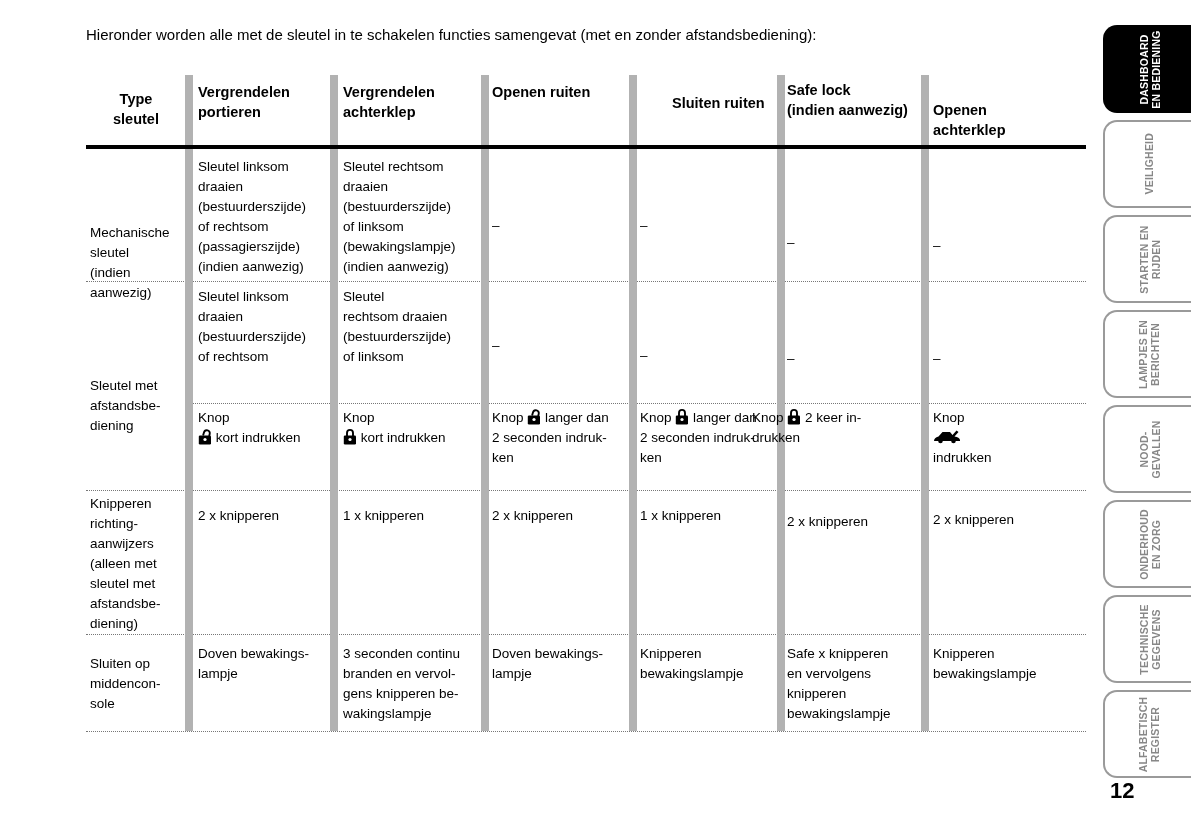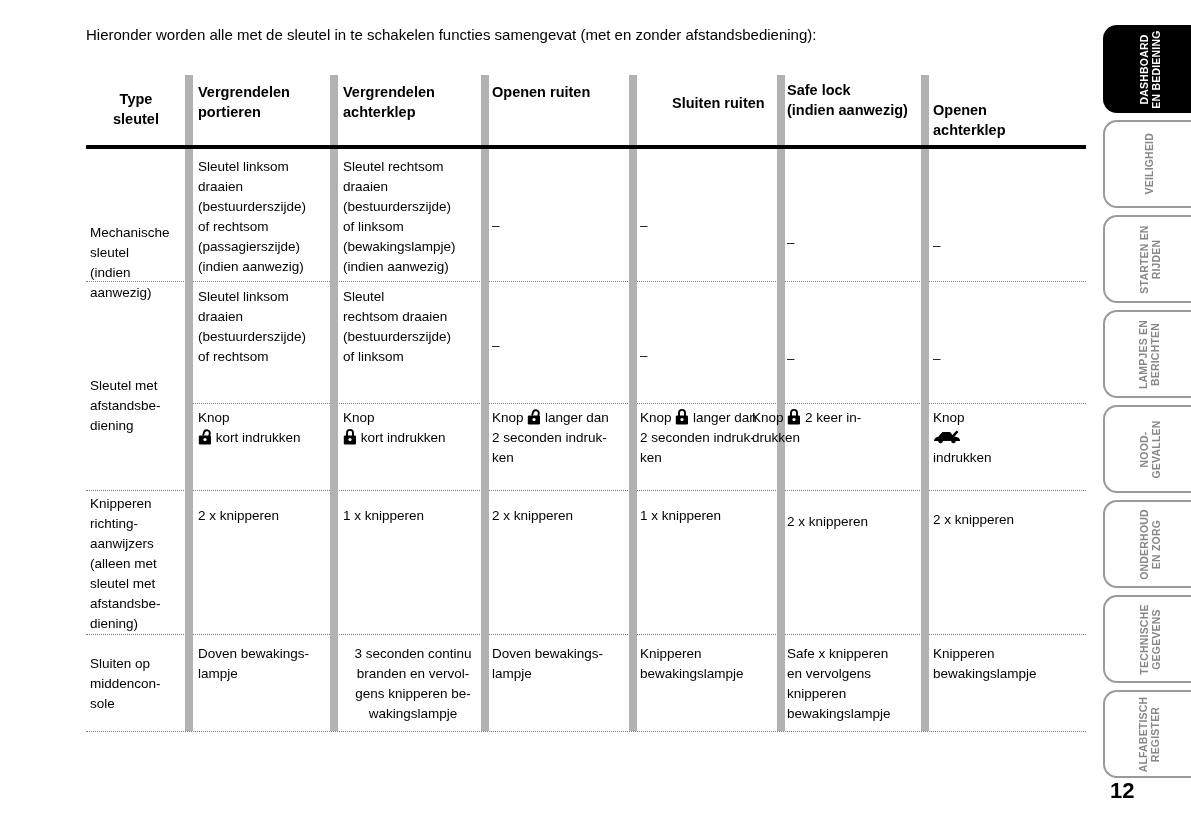--- a/index.html
+++ b/index.html
@@ -167,21 +167,21 @@
     <div class="cell" style="left:406px; top:436px;">2 x knipperen</div>
     <div class="cell" style="left:554px; top:436px;">1 x knipperen</div>
     <div class="cell" style="left:701px; top:442px;">2 x knipperen</div>
     <div class="cell" style="left:847px; top:440px;">2 x knipperen</div>
 
     <div class="cell" style="left:4px;   top:584px; width:100px;">Sluiten op
 middencon-
 sole</div>
     <div class="cell" style="left:112px; top:574px; width:134px;">Doven bewakings-
 lampje</div>
-    <div class="cell" style="left:257px; top:574px; width:140px;text-align:center;">3 seconden continu
+    <div class="cell" style="left:257px; top:574px; width:140px;">3 seconden continu
 branden en vervol-
 gens knipperen be-
 wakingslampje</div>
     <div class="cell" style="left:406px; top:574px; width:135px;">Doven bewakings-
 lampje</div>
     <div class="cell" style="left:554px; top:574px; width:135px;">Knipperen
 bewakingslampje</div>
     <div class="cell" style="left:701px; top:574px; width:134px;">Safe x knipperen
 en vervolgens
 knipperen

